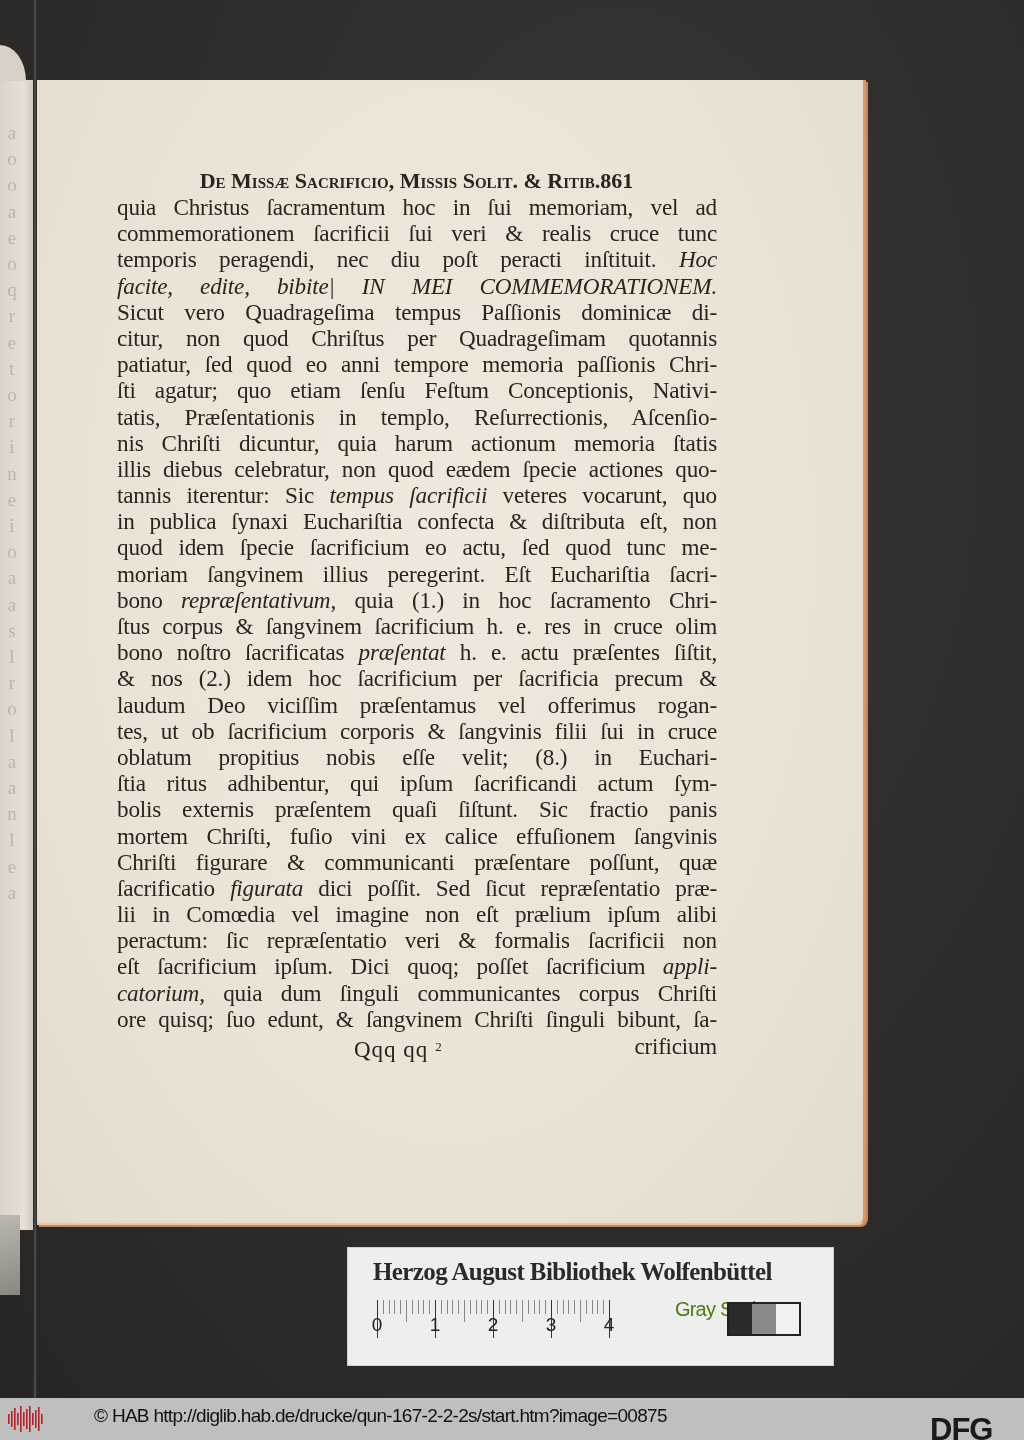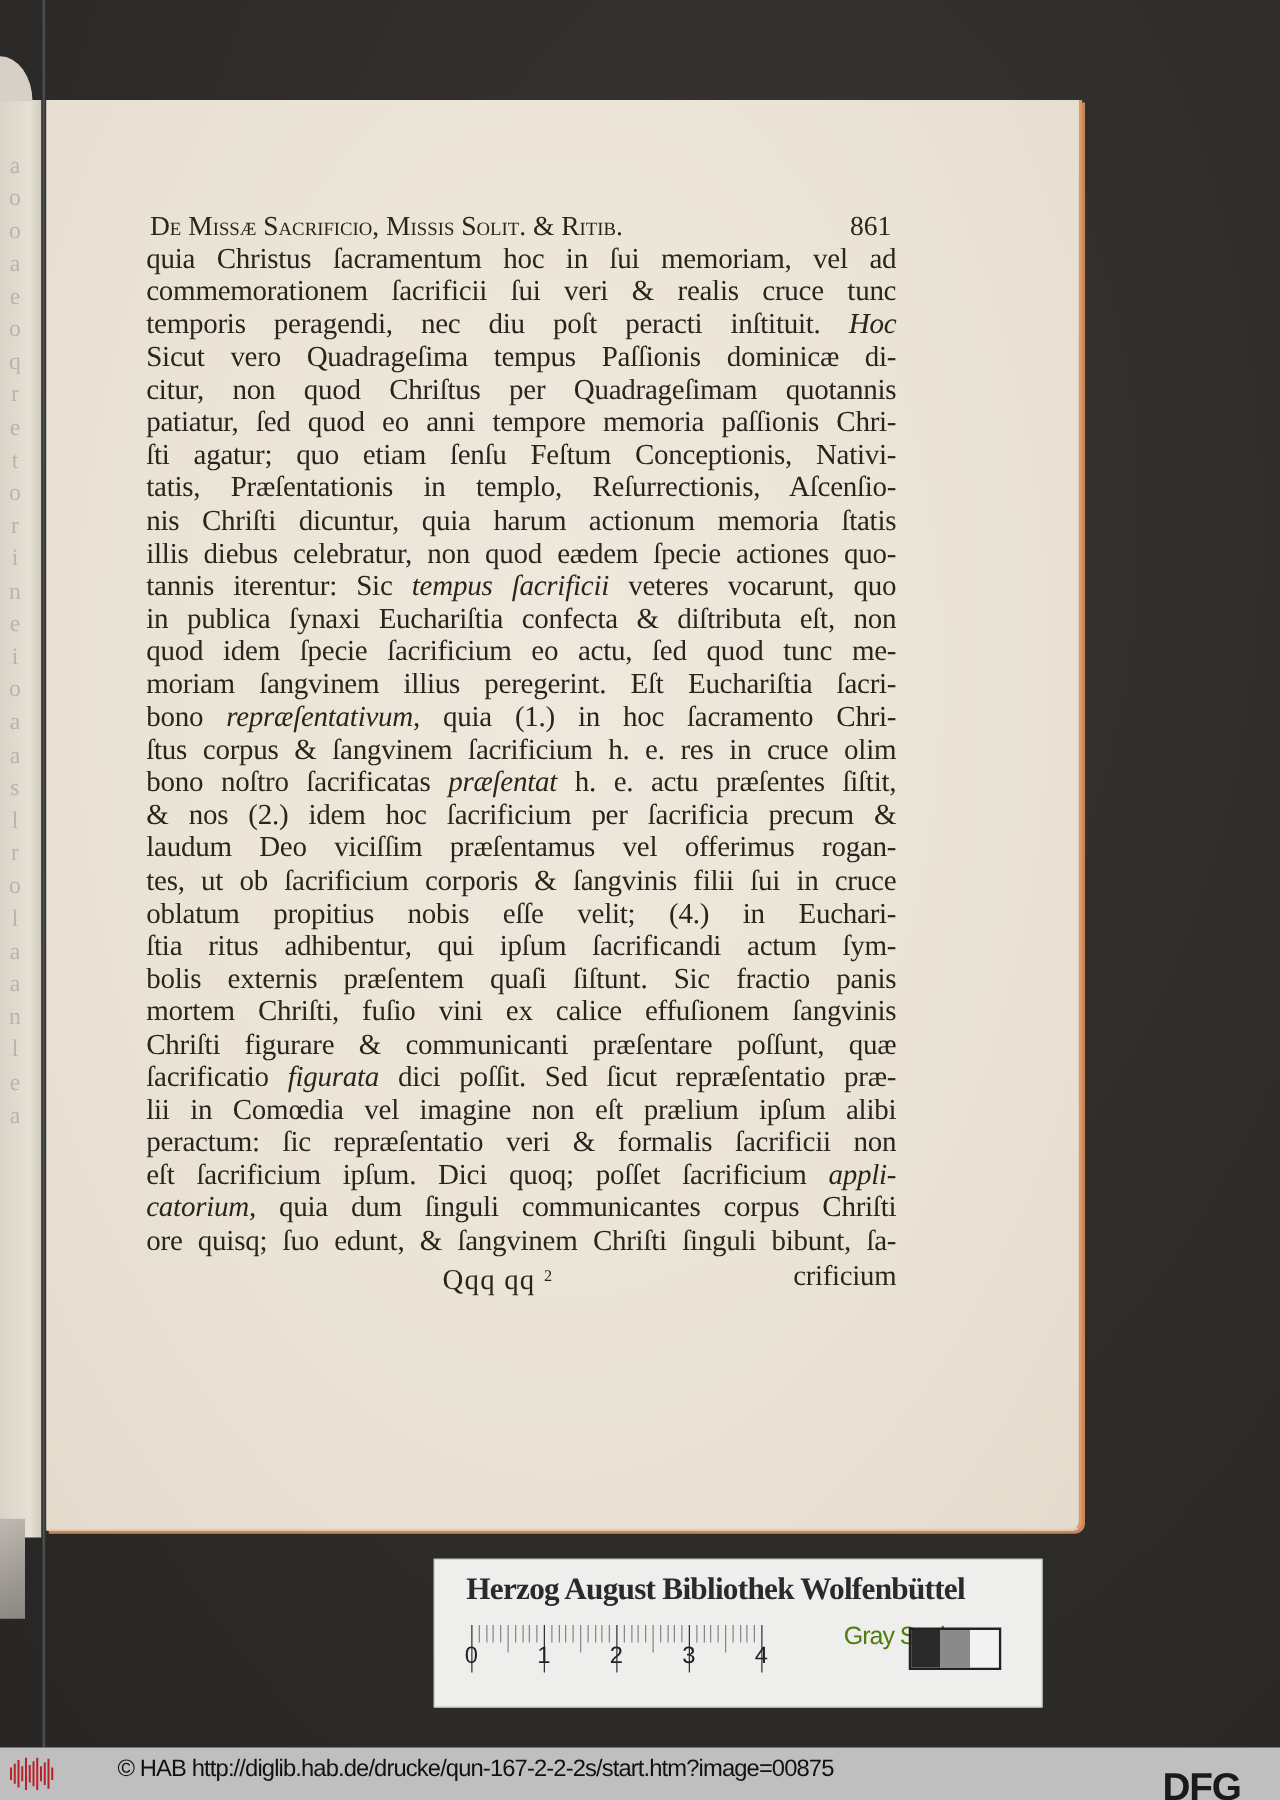--- a/index.html
+++ b/index.html
@@ -45,24 +45,25 @@
     border-bottom:2px solid #e4c9ad;
     border-bottom-right-radius:8px;
     box-shadow: 2px 2px 0 #c98658;
   }
   .page-text {
     position:absolute; left:80px; top:88px; width:600px;
     color:#2b241d; font-size:23.2px; line-height:26.2px;
     letter-spacing:-0.2px;
   }
   .run-head {
-    display:flex; justify-content:space-between; align-items:baseline;
+    display:flex; justify-content:center; align-items:baseline;
     padding-left:3px; font-size:22px; letter-spacing:0;
     font-variant:small-caps;
     height:26px;
+    font-weight:bold;
   }
   .run-head .pno { font-variant:normal; font-size:22px; padding-right:4px; }
   .line {
     display:block; white-space:nowrap; text-align:justify; text-align-last:justify;
     height:26.2px; overflow:visible;
   }
   .line span.i { font-style:italic; }
   .catch {
     display:flex; height:26px; margin-top:2px; font-size:23px;
   }
@@ -160,38 +161,39 @@
 <div class="page">
   <div class="page-text">
     <div class="run-head">
       <span>De Missæ Sacrificio, Missis Solit. &amp; Ritib.</span>
       <span class="pno">861</span>
     </div>
     <div id="lines">
         <div class="line"><span>quia Christus ſacramentum hoc in ſui memoriam, vel ad</span></div>
         <div class="line"><span>commemorationem ſacrificii ſui veri &amp; realis cruce tunc</span></div>
         <div class="line"><span>temporis peragendi, nec diu poſt peracti inſtituit. </span><span class="i">Hoc</span></div>
+        <div class="line"><span class="i">facite, edite, bibite| IN MEI COMMEMORATIONEM.</span></div>
         <div class="line"><span>Sicut vero Quadrageſima tempus Paſſionis dominicæ di-</span></div>
         <div class="line"><span>citur, non quod Chriſtus per Quadrageſimam quotannis</span></div>
         <div class="line"><span>patiatur, ſed quod eo anni tempore memoria paſſionis Chri-</span></div>
         <div class="line"><span>ſti agatur; quo etiam ſenſu Feſtum Conceptionis, Nativi-</span></div>
         <div class="line"><span>tatis, Præſentationis in templo, Reſurrectionis, Aſcenſio-</span></div>
         <div class="line"><span>nis Chriſti dicuntur, quia harum actionum memoria ſtatis</span></div>
         <div class="line"><span>illis diebus celebratur, non quod eædem ſpecie actiones quo-</span></div>
         <div class="line"><span>tannis iterentur: Sic </span><span class="i">tempus ſacrificii</span><span> veteres vocarunt, quo</span></div>
         <div class="line"><span>in publica ſynaxi Euchariſtia confecta &amp; diſtributa eſt, non</span></div>
         <div class="line"><span>quod idem ſpecie ſacrificium eo actu, ſed quod tunc me-</span></div>
         <div class="line"><span>moriam ſangvinem illius peregerint. Eſt Euchariſtia ſacri-</span></div>
         <div class="line"><span>bono </span><span class="i">repræſentativum</span><span>, quia (1.) in hoc ſacramento Chri-</span></div>
         <div class="line"><span>ſtus corpus &amp; ſangvinem ſacrificium h. e. res in cruce olim</span></div>
         <div class="line"><span>bono noſtro ſacrificatas </span><span class="i">præſentat</span><span> h. e. actu præſentes ſiſtit,</span></div>
         <div class="line"><span>&amp; nos (2.) idem hoc ſacrificium per ſacrificia precum &amp;</span></div>
         <div class="line"><span>laudum Deo viciſſim præſentamus vel offerimus rogan-</span></div>
         <div class="line"><span>tes, ut ob ſacrificium corporis &amp; ſangvinis filii ſui in cruce</span></div>
-        <div class="line"><span>oblatum propitius nobis eſſe velit; (4.) in Euchari-</span></div>
+        <div class="line"><span>oblatum propitius nobis eſſe velit; (8.) in Euchari-</span></div>
         <div class="line"><span>ſtia ritus adhibentur, qui ipſum ſacrificandi actum ſym-</span></div>
         <div class="line"><span>bolis externis præſentem quaſi ſiſtunt. Sic fractio panis</span></div>
         <div class="line"><span>mortem Chriſti, fuſio vini ex calice effuſionem ſangvinis</span></div>
         <div class="line"><span>Chriſti figurare &amp; communicanti præſentare poſſunt, quæ</span></div>
         <div class="line"><span>ſacrificatio </span><span class="i">figurata</span><span> dici poſſit. Sed ſicut repræſentatio præ-</span></div>
         <div class="line"><span>lii in Comœdia vel imagine non eſt prælium ipſum alibi</span></div>
         <div class="line"><span>peractum: ſic repræſentatio veri &amp; formalis ſacrificii non</span></div>
         <div class="line"><span>eſt ſacrificium ipſum. Dici quoq; poſſet ſacrificium </span><span class="i">appli-</span></div>
         <div class="line"><span class="i">catorium,</span><span> quia dum ſinguli communicantes corpus Chriſti</span></div>
         <div class="line"><span>ore quisq; ſuo edunt, &amp; ſangvinem Chriſti ſinguli bibunt, ſa-</span></div>

